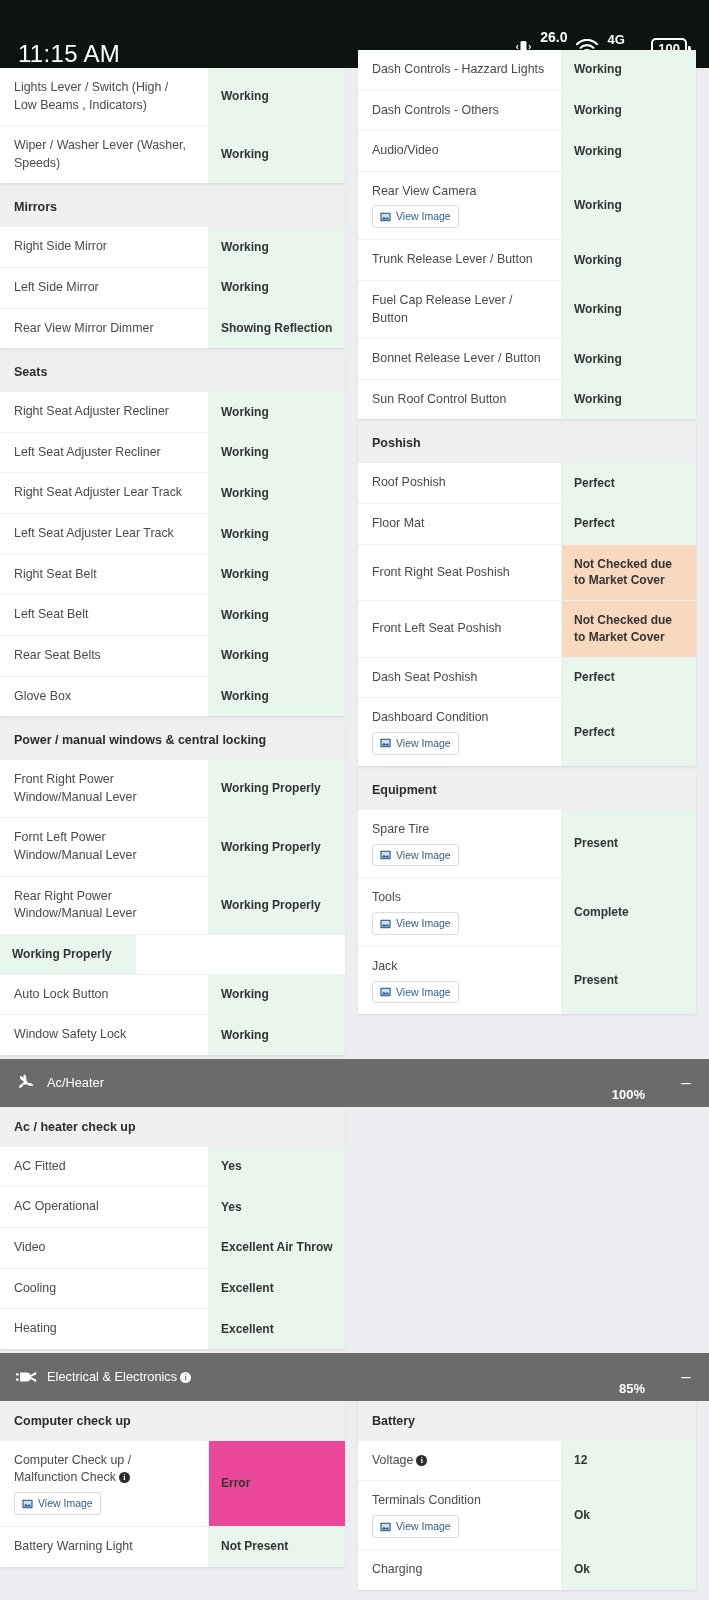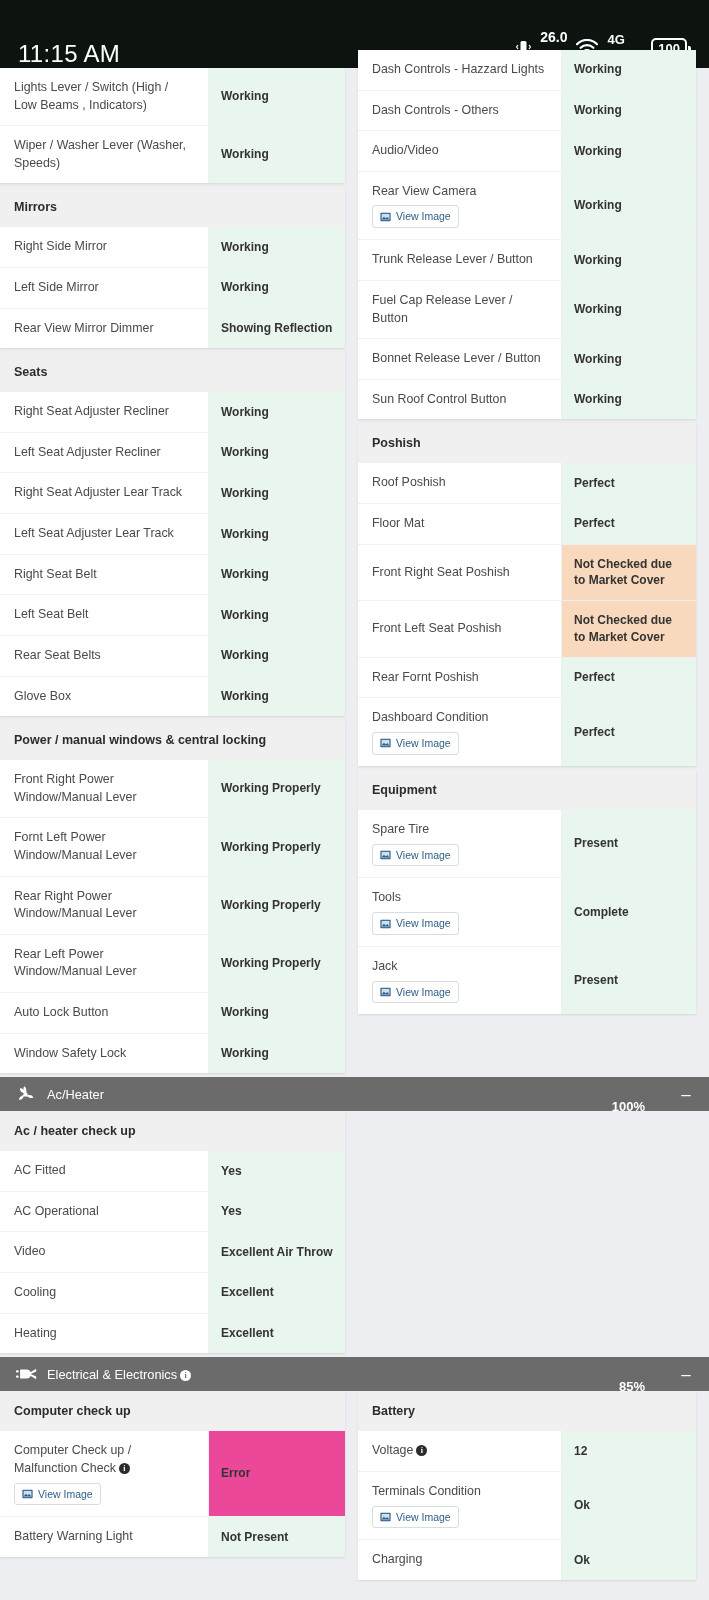--- a/index.html
+++ b/index.html
@@ -156,21 +156,21 @@
     text-align: center;
     vertical-align: 1px;
     margin-left: 3px;
     font-family: "Liberation Serif", serif;
   }
 
   
   .sec-head {
     background: #6b6b6b;
     color: #fff;
-    height: 34px;
+    height: 48px;
     display: flex;
     align-items: center;
     padding: 0 16px;
     font-size: 12.8px;
   }
   .sec-head .sec-ico {
     width: 22px;
     margin-right: 9px;
     display: flex;
     align-items: center;
@@ -371,23 +371,20 @@
             </div>
             <div class="row">
               <div class="label">
                 <span>Rear Right Power Window/Manual Lever</span>
               </div>
               <div class="value v-ok">
                 <span>Working Properly</span>
               </div>
             </div>
             <div class="row">
-              <div class="label">
-                <span>Rear Left Power Window/Manual Lever</span>
-              </div>
               <div class="value v-ok">
                 <span>Working Properly</span>
               </div>
             </div>
             <div class="row">
               <div class="label">
                 <span>Auto Lock Button</span>
               </div>
               <div class="value v-ok">
                 <span>Working</span>
@@ -515,21 +512,21 @@
             <div class="row">
               <div class="label">
                 <span>Front Left Seat Poshish</span>
               </div>
               <div class="value v-warn">
                 <span>Not Checked due to Market Cover</span>
               </div>
             </div>
             <div class="row">
               <div class="label">
-                <span>Rear Fornt Poshish</span>
+                <span>Dash Seat Poshish</span>
               </div>
               <div class="value v-ok">
                 <span>Perfect</span>
               </div>
             </div>
             <div class="row">
               <div class="label">
                 <span>Dashboard Condition</span>
                 <span class="viewimg">
                   <span>

